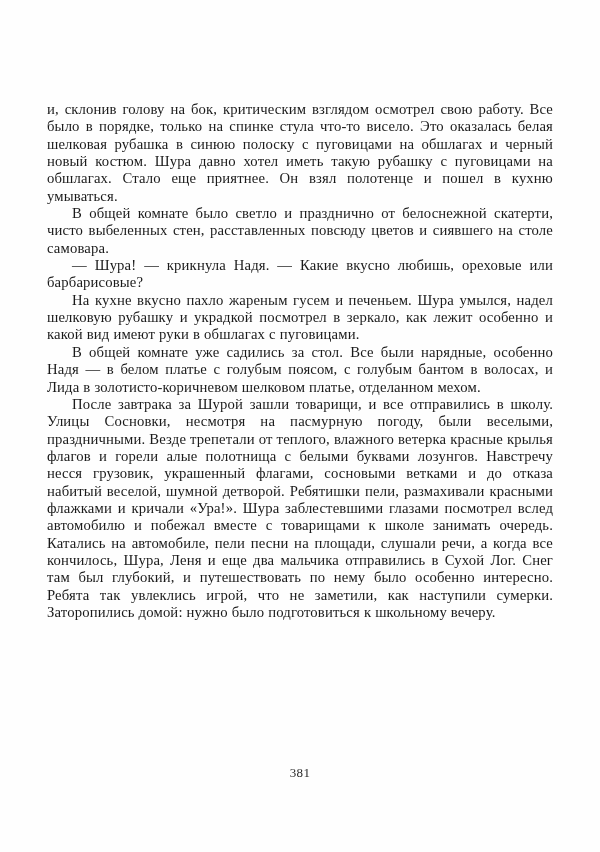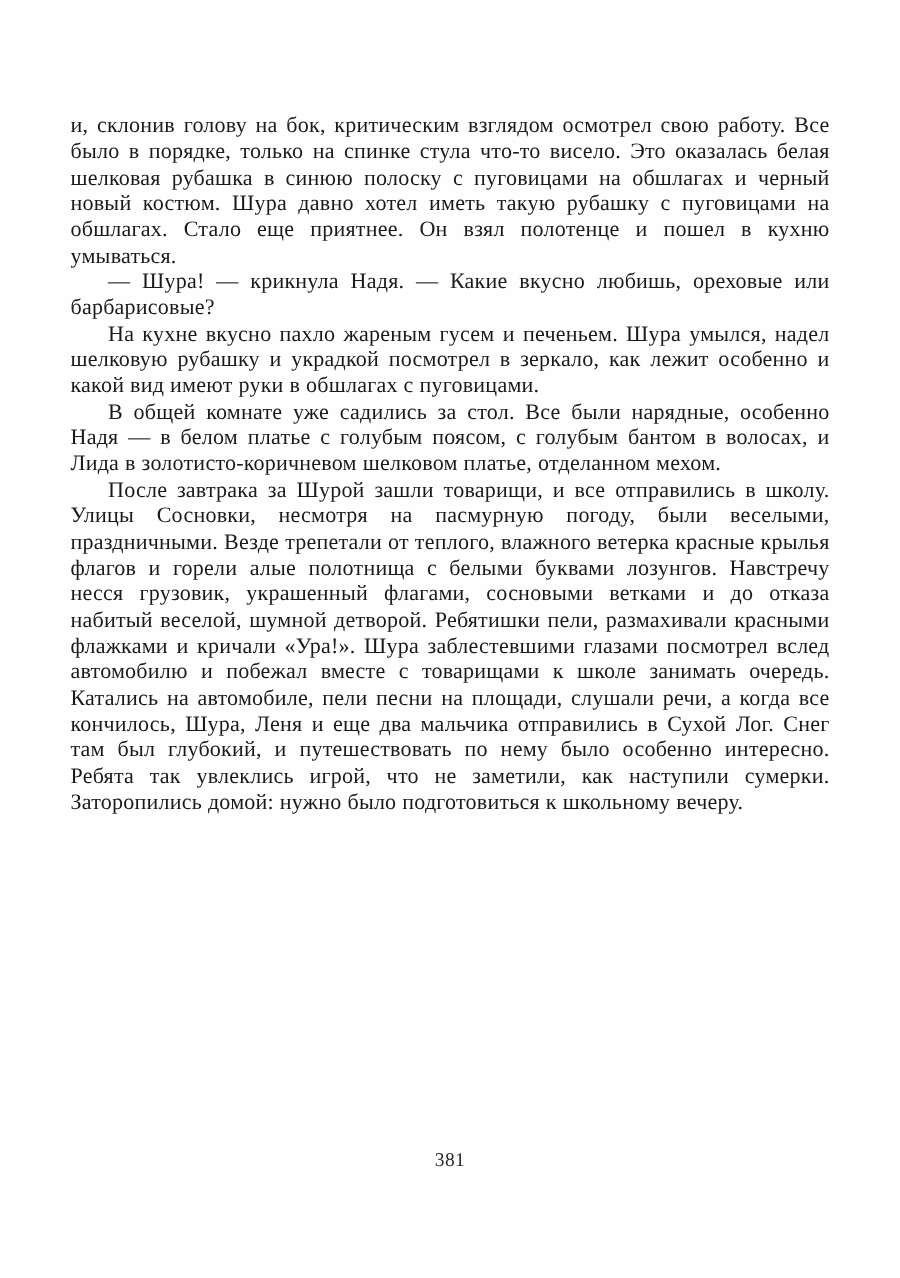--- a/index.html
+++ b/index.html
@@ -39,20 +39,21 @@
     line-height: 17.35px;
     text-indent: 25px;
     hyphens: manual;
     -webkit-hyphens: manual;
     letter-spacing: 0.01em;
     word-spacing: 0.01em;
   }
 
   .para.no-indent {
     text-indent: 0;
+    margin-top: 25px;
   }
 
   .page-number {
     position: absolute;
     top: 765px;
     left: 0;
     width: 600px;
     text-align: center;
     font-size: 13px;
     line-height: 15px;
@@ -62,20 +63,21 @@
     letter-spacing: 0.02em;
   }
 </style>
 </head>
 <body>
 
 <div class="page">
 
   <div class="text-block">
     <p class="para no-indent">и, склонив голову на бок, критическим взглядом осмотрел свою работу. Все было в порядке, только на спинке стула что-то висело. Это оказалась белая шелковая рубашка в синюю полоску с пуговицами на обшлагах и черный новый костюм. Шура давно хотел иметь такую рубашку с пуговицами на обшлагах. Стало еще приятнее. Он взял полотенце и пошел в кухню умываться.</p>
+    <p class="para">В общей комнате было светло и празднично от белоснежной скатерти, чисто выбеленных стен, расставленных повсюду цветов и сиявшего на столе самовара.</p>
     <p class="para">— Шура! — крикнула Надя. — Какие вкусно любишь, ореховые или барбарисовые?</p>
     <p class="para">На кухне вкусно пахло жареным гусем и печеньем. Шура умылся, надел шелковую рубашку и украдкой посмотрел в зеркало, как лежит особенно и какой вид имеют руки в обшлагах с пуговицами.</p>
     <p class="para">В общей комнате уже садились за стол. Все были нарядные, особенно Надя — в белом платье с голубым поясом, с голубым бантом в волосах, и Лида в золотисто-коричневом шелковом платье, отделанном мехом.</p>
     <p class="para">После завтрака за Шурой зашли товарищи, и все отправились в школу. Улицы Сосновки, несмотря на пасмурную погоду, были веселыми, праздничными. Везде трепетали от теплого, влажного ветерка красные крылья флагов и горели алые полотнища с белыми буквами лозунгов. Навстречу несся грузовик, украшенный флагами, сосновыми ветками и до отказа набитый веселой, шумной детворой. Ребятишки пели, размахивали красными флажками и кричали «Ура!». Шура заблестевшими глазами посмотрел вслед автомобилю и побежал вместе с товарищами к школе занимать очередь. Катались на автомобиле, пели песни на площади, слушали речи, а когда все кончилось, Шура, Леня и еще два мальчика отправились в Сухой Лог. Снег там был глубокий, и путешествовать по нему было особенно интересно. Ребята так увлеклись игрой, что не заметили, как наступили сумерки. Заторопились домой: нужно было подготовиться к школьному вечеру.</p>
   </div>
 
   <div class="page-number">381</div>
 
 </div>
 

